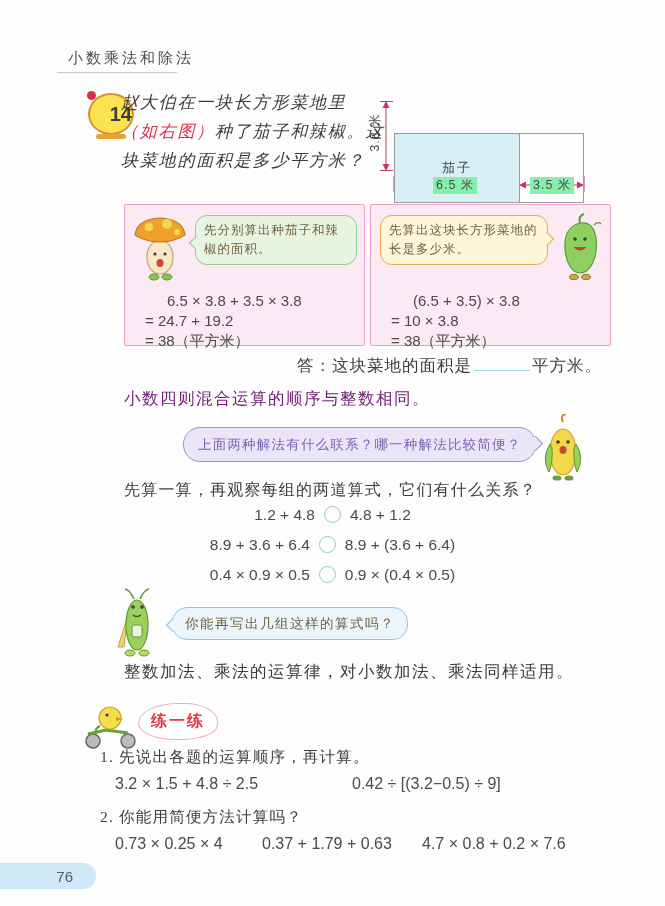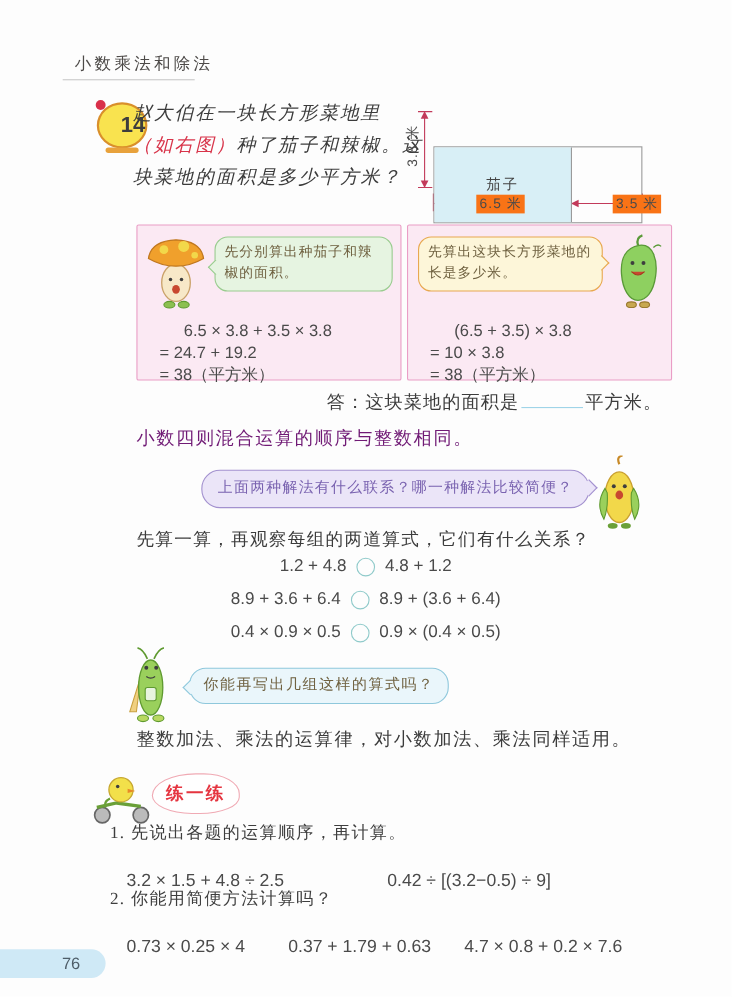--- a/index.html
+++ b/index.html
@@ -37,32 +37,32 @@
   
   .problem-text { left:121px; top:88px; width:280px; font-size:17px; line-height:29px; letter-spacing:1.8px; color:#3c3c3c;font-style:italic; }
   .red-inline { color:#d8344a; }
 
   
   .diagram { left:362px; top:88px; width:302px; height:114px; }
   .plot-rect { position:absolute; left:32px; top:13px; width:190px; height:70px; border:1px solid #9a9a9a; display:flex;margin-top:32px; }
   .region { display:flex; align-items:center; justify-content:center; font-size:13px; letter-spacing:2px; color:#444; }
   .region-left  { width:125px; border-right:1px solid #9a9a9a; }
   .region-right { width:64px; }
-  .dim-label { position:absolute; background:#f97316; padding:0 3px; font-size:12.5px; color:#4a4a4a; letter-spacing:1px;
+  .dim-label { position:absolute; background:#86efac; padding:0 3px; font-size:12.5px; color:#4a4a4a; letter-spacing:1px;
                font-family:"Liberation Sans","DejaVu Sans",sans-serif; }
   .dim-label-v { left:-9px; top:36px; transform:rotate(-90deg); transform-origin:center; background:transparent; }
   .dim-label-w1 { left:71px; top:89px; }
-  .dim-label-w2 { left:168px; top:89px;margin-left:27px; }
+  .dim-label-w2 { left:168px; top:89px; }
 
   
   .solutions { left:124px; top:204px; display:flex; gap:5px; }
   .sol-box { position:relative; width:241px; height:142px; background:#fbe9f3; border:1.5px solid #ea9ec6; border-radius:2px; }
   .bubble {
     position:absolute; border-radius:12px; font-size:12.5px; line-height:19px;
-    letter-spacing:1px; padding:5px 8px; color:#6f6140;font-family:Liberation Mono, monospace;
+    letter-spacing:1px; padding:5px 8px; color:#6f6140;
   }
   .bubble-green  { left:70px; top:10px; width:162px; background:#e6f4e1; border:1.2px solid #99cc8f; }
   .bubble-green::after{
     content:""; position:absolute; left:-5px; top:22px; width:9px; height:9px;
     background:#e6f4e1; border-left:1.2px solid #99cc8f; border-bottom:1.2px solid #99cc8f;
     transform:rotate(45deg);
   }
   .bubble-yellow { left:9px; top:10px; width:168px; background:#fdf6d9; border:1.2px solid #e8a850; }
   .bubble-yellow::after{
     content:""; position:absolute; right:-5px; top:18px; width:9px; height:9px;
@@ -95,37 +95,37 @@
     font-size:13.5px; letter-spacing:1.5px;
   }
   .bubble-cyan::after {
     content:""; position:absolute; left:-5px; top:12px; width:9px; height:9px;
     background:#eaf6fb; border-left:1.2px solid #8fc8dc; border-bottom:1.2px solid #8fc8dc;
     transform:rotate(45deg);
   }
 
   
   .compare-intro { left:124px; top:480px; font-size:16px; letter-spacing:1.2px; color:#3c3c3c; }
-  .pair-row { left:0; top:0; width:665px; display:flex; align-items:flex-end; justify-content:center; font-size:15.5px; }
+  .pair-row { left:0; top:0; width:665px; display:flex; align-items:flex-start; justify-content:center; font-size:15.5px; }
   .cmp-circle { display:inline-block; width:17px; height:17px; border-radius:50%;
                 border:1.4px solid #8fcaca; margin:0 9px; background:#fdfdfd; }
   .row1 { top:506px; } .row2 { top:536px; } .row3 { top:566px; }
   .pair-row { position:absolute; }
 
   
   .practice-cloud {
     left:138px; top:703px; width:80px; height:37px; background:#ffffff;
     border:1.5px solid #f0aab4; border-radius:55% 45% 50% 50% / 60% 55% 45% 50%;
     display:flex; align-items:center; justify-content:center;
     color:#e53540; font-size:16px; font-weight:bold; letter-spacing:2px;
   }
   .p-item { font-size:15.5px; letter-spacing:1.2px; color:#3e3e3e; }
   .item1 { left:100px; top:747px; }
   .item2 { left:100px; top:807px; }
-  .expr { position:absolute; font-size:16px;margin-top:17px; }
+  .expr { position:absolute; font-size:16px; }
   .e11 { left:115px; top:775px; } .e12 { left:352px; top:775px; }
   .e21 { left:115px; top:835px; } .e22 { left:262px; top:835px; } .e23 { left:422px; top:835px; }
 
   
   .page-pill {
     left:0; top:863px; width:96px; height:26px; background:#cfe9f6;
     border-radius:0 13px 13px 0; display:flex; align-items:center; justify-content:flex-end;
     padding-right:23px; font-family:"Liberation Sans","DejaVu Sans",sans-serif;
     font-size:15px; color:#4e5d68;
   }

